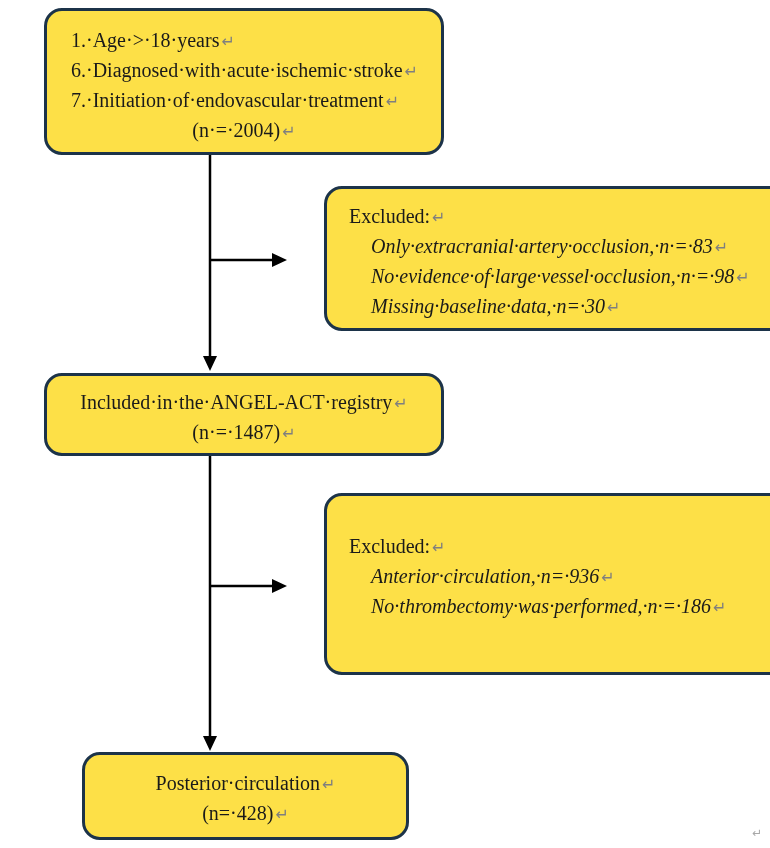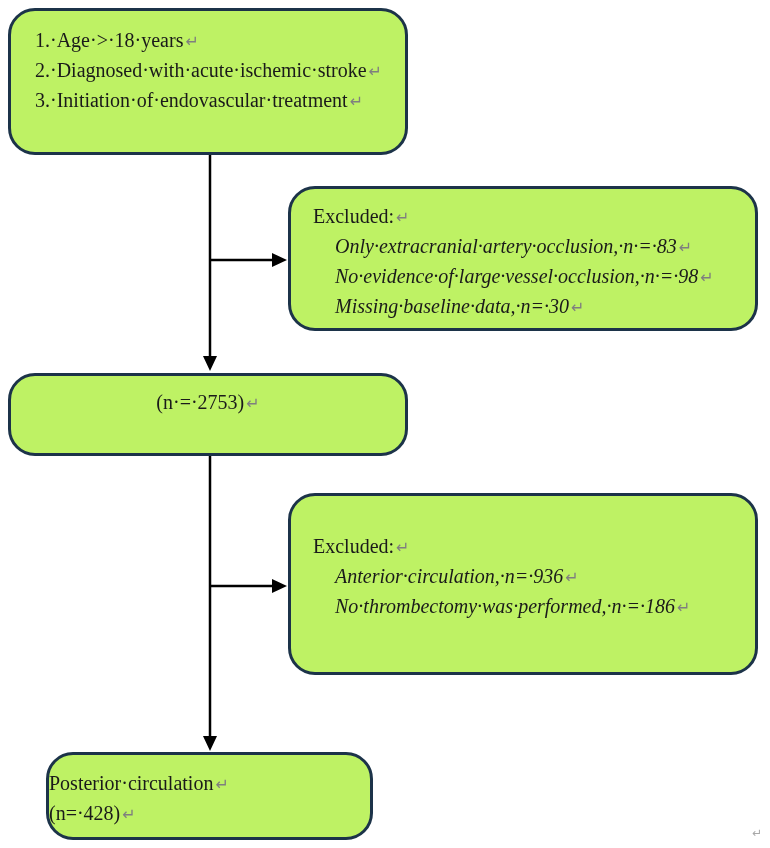--- a/index.html
+++ b/index.html
@@ -3,37 +3,37 @@
 <meta charset="utf-8">
 <style>
   html, body { margin:0; padding:0; background:#ffffff; }
   .page {
     position:relative; width:770px; height:848px; background:#ffffff;
     font-family:"Liberation Serif","DejaVu Serif",serif;
     font-size:20px; color:#1a1a1a; overflow:hidden;
   }
   .svg-layer { position:absolute; left:0; top:0; width:770px; height:848px; }
   .box {
-    position:absolute; box-sizing:border-box; background:#bef264;
-    border:3px solid #1c3349; border-radius:27px;
+    position:absolute; box-sizing:border-box; background:#fde047;
+    border:3px solid #1c3349; border-radius:18px;margin-left:36px;
   }
   .line { line-height:28px; white-space:nowrap; }
   .ret  {
     color:#7f7f7f; font-family:"DejaVu Sans",sans-serif;
     font-size:16px; margin-left:2px;
   }
   #box-criteria  { left:8px;   top:8px;   width:400px; height:147px; padding-top:15px; }
   #box-criteria .crit-line { padding-left:24px; }
   #box-criteria .n-line    { text-align:center; }
   #box-excluded1 { left:288px; top:186px; width:470px; height:145px; padding-top:13px; }
   #box-excluded2 { left:288px; top:493px; width:470px; height:182px; padding-top:36px; }
   .excl-title { padding-left:22px; }
   .excl-item  { padding-left:44px;font-style:italic; }
   #box-included  { left:8px;   top:373px; width:400px; height:83px;  padding-top:12px; text-align:center; }
-  #box-posterior { left:46px;  top:752px; width:327px; height:88px;  padding-top:14px; text-align:left; }
+  #box-posterior { left:46px;  top:752px; width:327px; height:88px;  padding-top:14px; text-align:center; }
   .trailing-mark {
     position:absolute; left:752px; top:826px;
     color:#a8a8a8; font-family:"DejaVu Sans",sans-serif; font-size:12px;
   }
 </style>
 </head>
 <body>
 
 <div class="page">
 
@@ -51,33 +51,35 @@
       <polygon points="210,751 203,736 217,736" fill="#000000"></polygon>
     </g>
     <g>
       <line x1="210" y1="586" x2="274" y2="586" stroke="#000000" stroke-width="2.5"></line>
       <polygon points="287,586 272,579 272,593" fill="#000000"></polygon>
     </g>
   </svg>
 
   <div class="box" id="box-criteria">
     <div class="line crit-line"><span>1.·Age·&gt;·18·years</span><span class="ret">↵</span></div>
-    <div class="line crit-line"><span>2.·Diagnosed·with·acute·ischemic·stroke</span><span class="ret">↵</span></div>
-    <div class="line crit-line"><span>3.·Initiation·of·endovascular·treatment</span><span class="ret">↵</span></div>
+    <div class="line crit-line"><span>6.·Diagnosed·with·acute·ischemic·stroke</span><span class="ret">↵</span></div>
+    <div class="line crit-line"><span>7.·Initiation·of·endovascular·treatment</span><span class="ret">↵</span></div>
+    <div class="line n-line"><span>(n·=·2004)</span><span class="ret">↵</span></div>
   </div>
 
   <div class="box" id="box-excluded1">
     <div class="line excl-title"><span>Excluded:</span><span class="ret">↵</span></div>
     <div class="line excl-item"><span>Only·extracranial·artery·occlusion,·n·=·83</span><span class="ret">↵</span></div>
     <div class="line excl-item"><span>No·evidence·of·large·vessel·occlusion,·n·=·98</span><span class="ret">↵</span></div>
     <div class="line excl-item"><span>Missing·baseline·data,·n=·30</span><span class="ret">↵</span></div>
   </div>
 
   <div class="box" id="box-included">
-    <div class="line"><span>(n·=·2753)</span><span class="ret">↵</span></div>
+    <div class="line"><span>Included·in·the·ANGEL-ACT·registry</span><span class="ret">↵</span></div>
+    <div class="line"><span>(n·=·1487)</span><span class="ret">↵</span></div>
   </div>
 
   <div class="box" id="box-excluded2">
     <div class="line excl-title"><span>Excluded:</span><span class="ret">↵</span></div>
     <div class="line excl-item"><span>Anterior·circulation,·n=·936</span><span class="ret">↵</span></div>
     <div class="line excl-item"><span>No·thrombectomy·was·performed,·n·=·186</span><span class="ret">↵</span></div>
   </div>
 
   <div class="box" id="box-posterior">
     <div class="line"><span>Posterior·circulation</span><span class="ret">↵</span></div>

